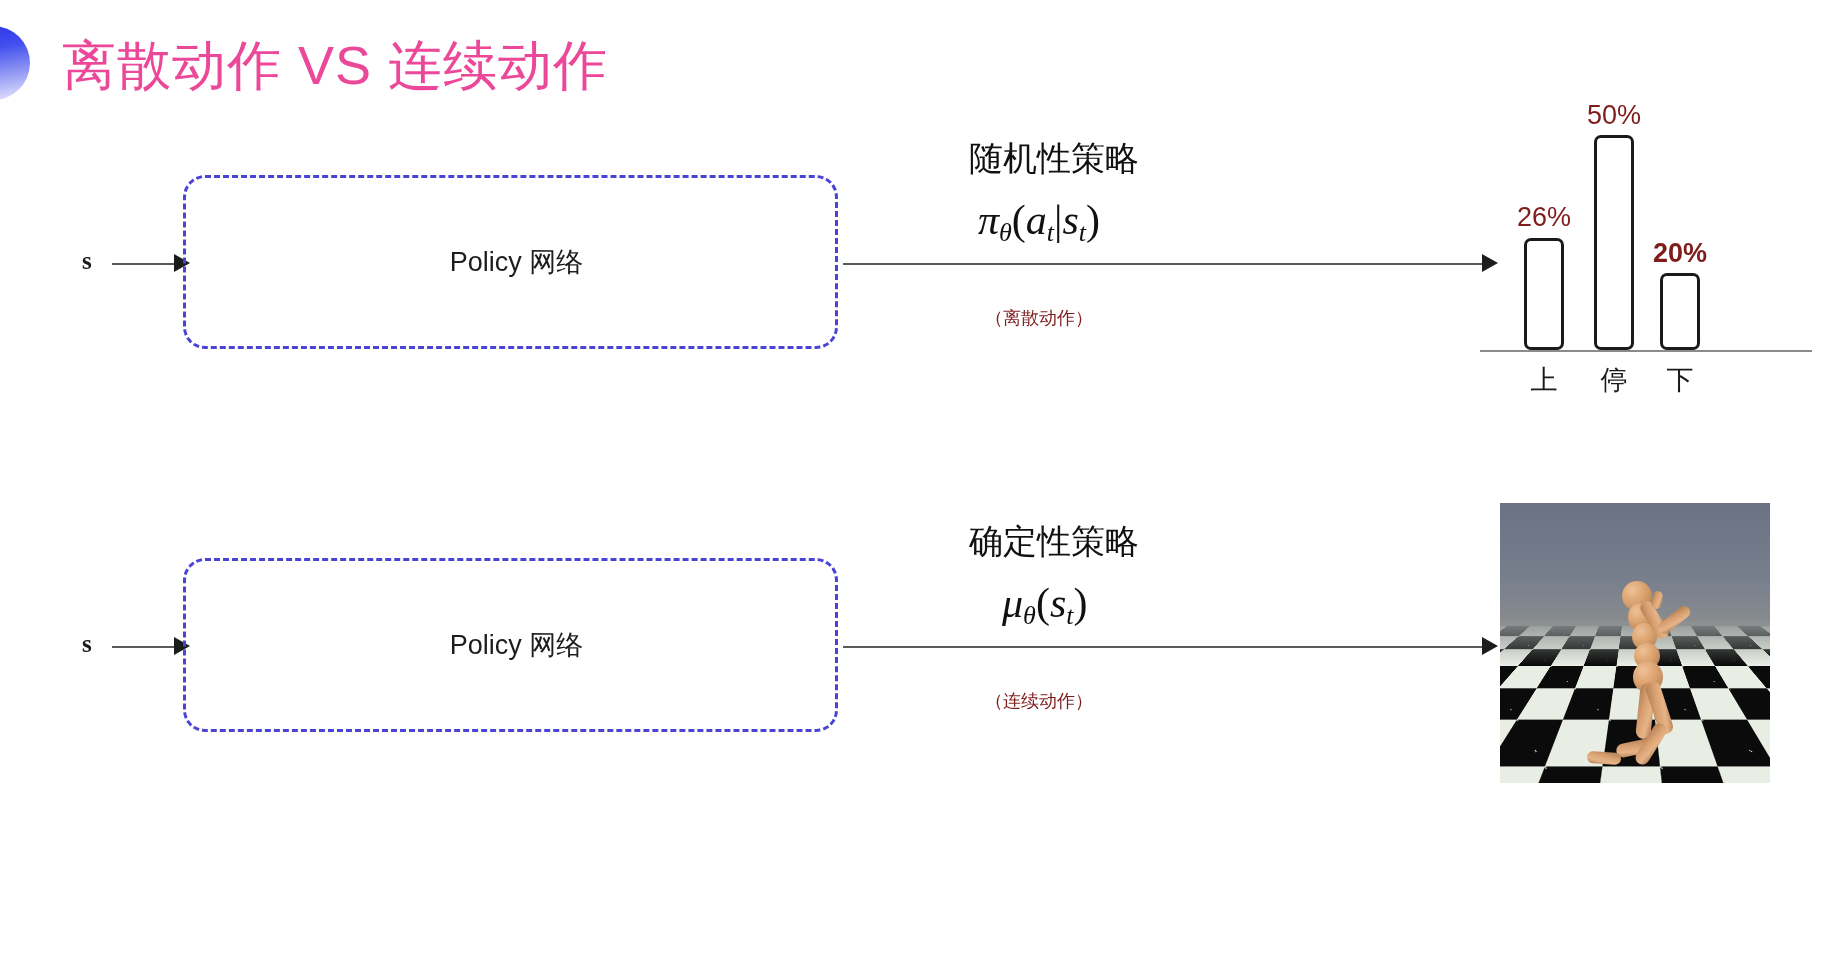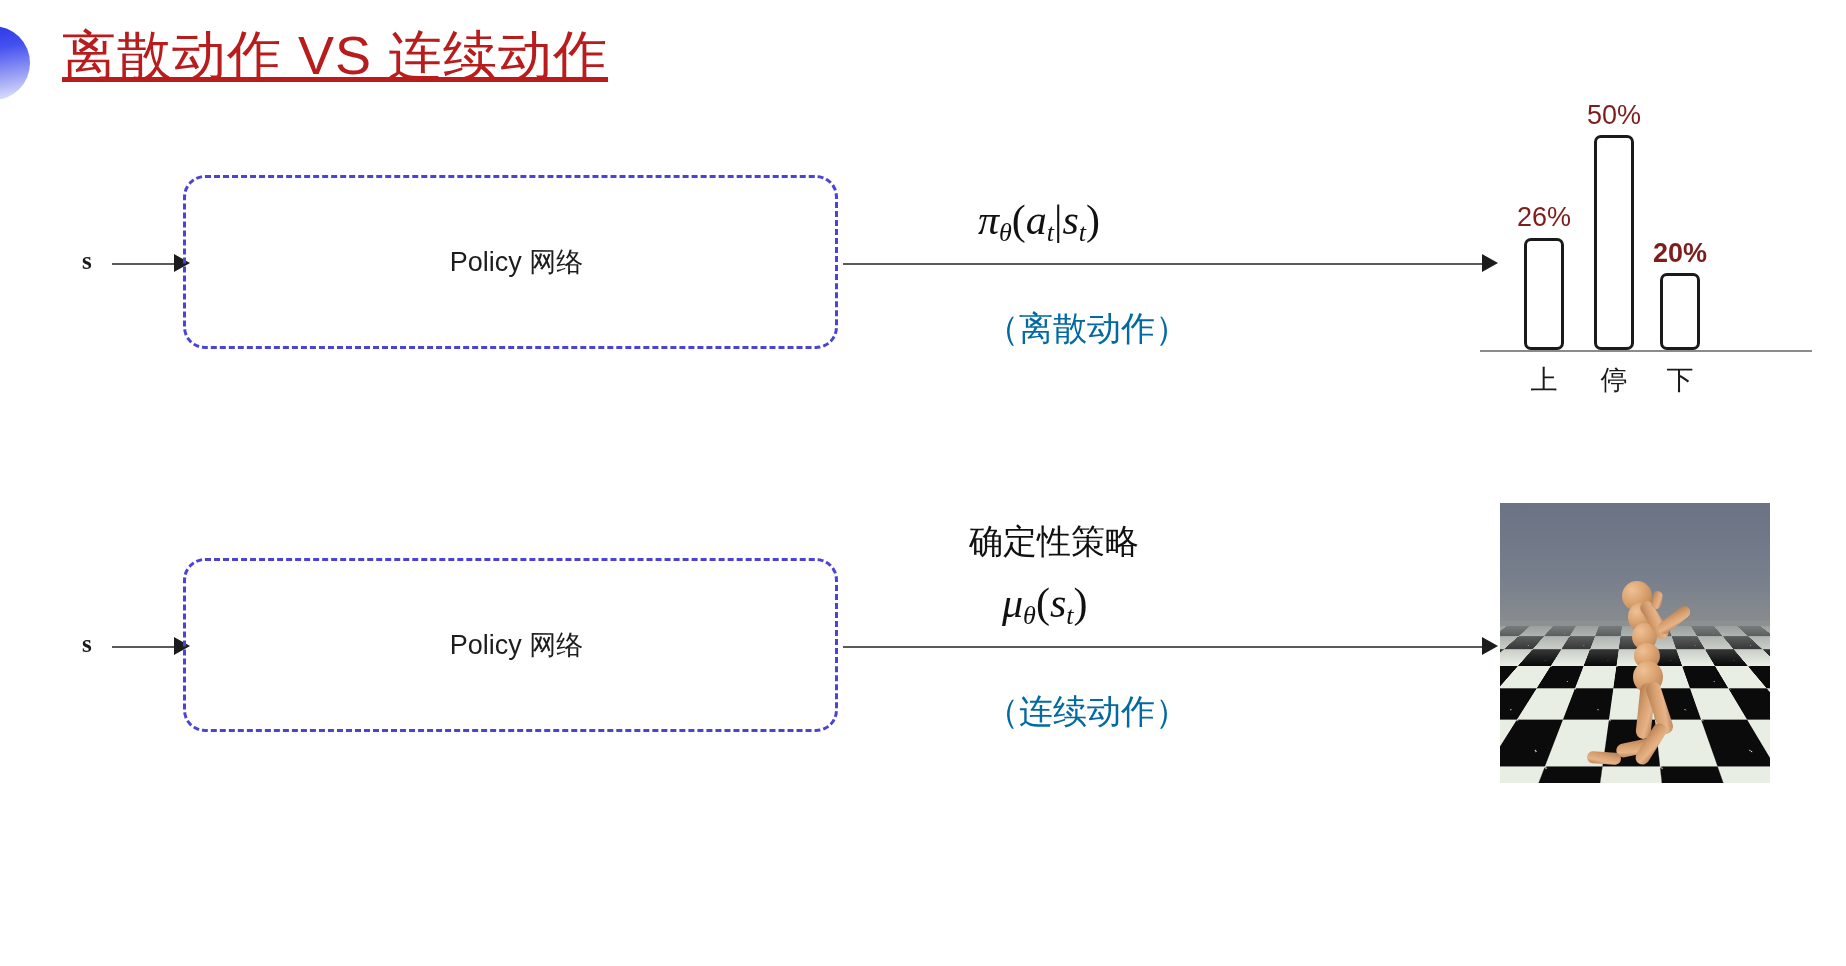--- a/index.html
+++ b/index.html
@@ -24,27 +24,26 @@
     left: -22px;
     top: 26px;
     width: 52px;
     height: 74px;
     border-radius: 0 40px 40px 0;
     background: linear-gradient(170deg, #2b35e8 0%, #4450ef 30%, #8e95f3 62%, #d6d9fb 92%);
   }
   .slide-title {
     position: absolute;
     left: 62px;
-    top: 20px;
+    top: 30px;
     font-size: 54px;
     letter-spacing: 1px;
-    color: #b91c1c;
+    color: #ec4899;
     font-weight: 400;
     white-space: nowrap;
-    text-decoration: underline;
   }
 
   
   .row { position: absolute; left: 0; width: 1846px; }
   .row-discrete { top: 0; height: 483px; }
   .row-continuous { top: 483px; height: 483px; }
 
   
   .s-label {
     position: absolute;
@@ -101,22 +100,22 @@
     white-space: nowrap;
   }
   .policy-formula .sub {
     font-size: 0.62em;
     vertical-align: -0.28em;
     font-style: italic;
   }
   .policy-formula .paren { font-style: normal; }
   .action-note {
     position: absolute;
-    font-size: 34px;
-    color: #0369a1;
+    font-size: 18px;
+    color: #7f1d1d;
     white-space: nowrap;
   }
 
   
   .chart { position: absolute; }
   .chart-axis {
     position: absolute;
     left: 0;
     height: 0;
     border-top: 2px solid #8b8b8b;
@@ -192,20 +191,21 @@
     <div class="arrow-line" style="left:112px; top:263px; width:68px;"></div>
     <div class="arrow-head" style="left:174px; top:254px;"></div>
 
     <div class="policy-box" style="left:183px; top:175px; width:655px; height:174px;">
       <div class="policy-label">Policy 网络</div>
     </div>
 
     <div class="arrow-line" style="left:843px; top:263px; width:645px;"></div>
     <div class="arrow-head" style="left:1482px; top:254px;"></div>
 
+    <div class="policy-kind" style="left:969px; top:136px;">随机性策略</div>
 
     <div class="policy-formula" style="left:978px; top:196px;">
       <span>π</span><span class="sub">θ</span><span class="paren">(</span><span>a</span><span class="sub">t</span><span class="paren">|</span><span>s</span><span class="sub">t</span><span class="paren">)</span>
     </div>
 
     <div class="action-note" style="left:985px; top:306px;">（离散动作）</div>
 
     <div class="chart" style="left:1480px; top:90px; width:360px; height:310px;">
 
       <div class="chart-axis" style="left:0px; top:260px; width:332px;"></div>

